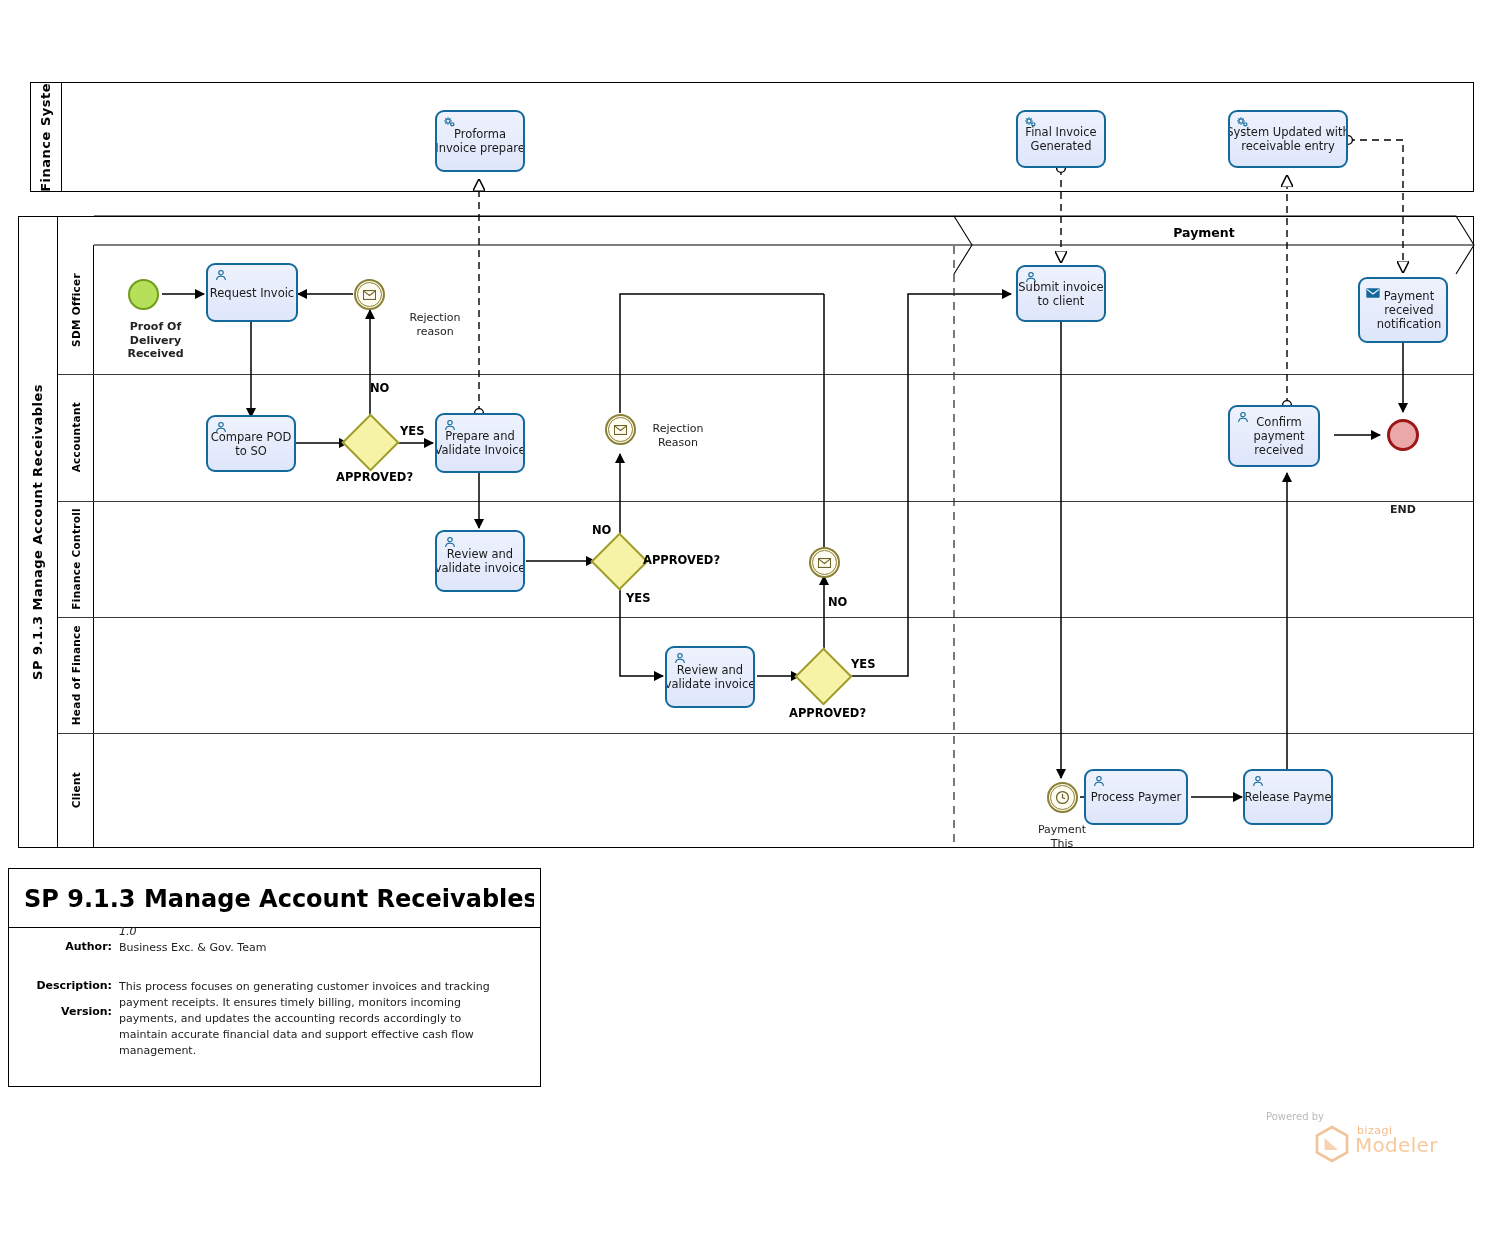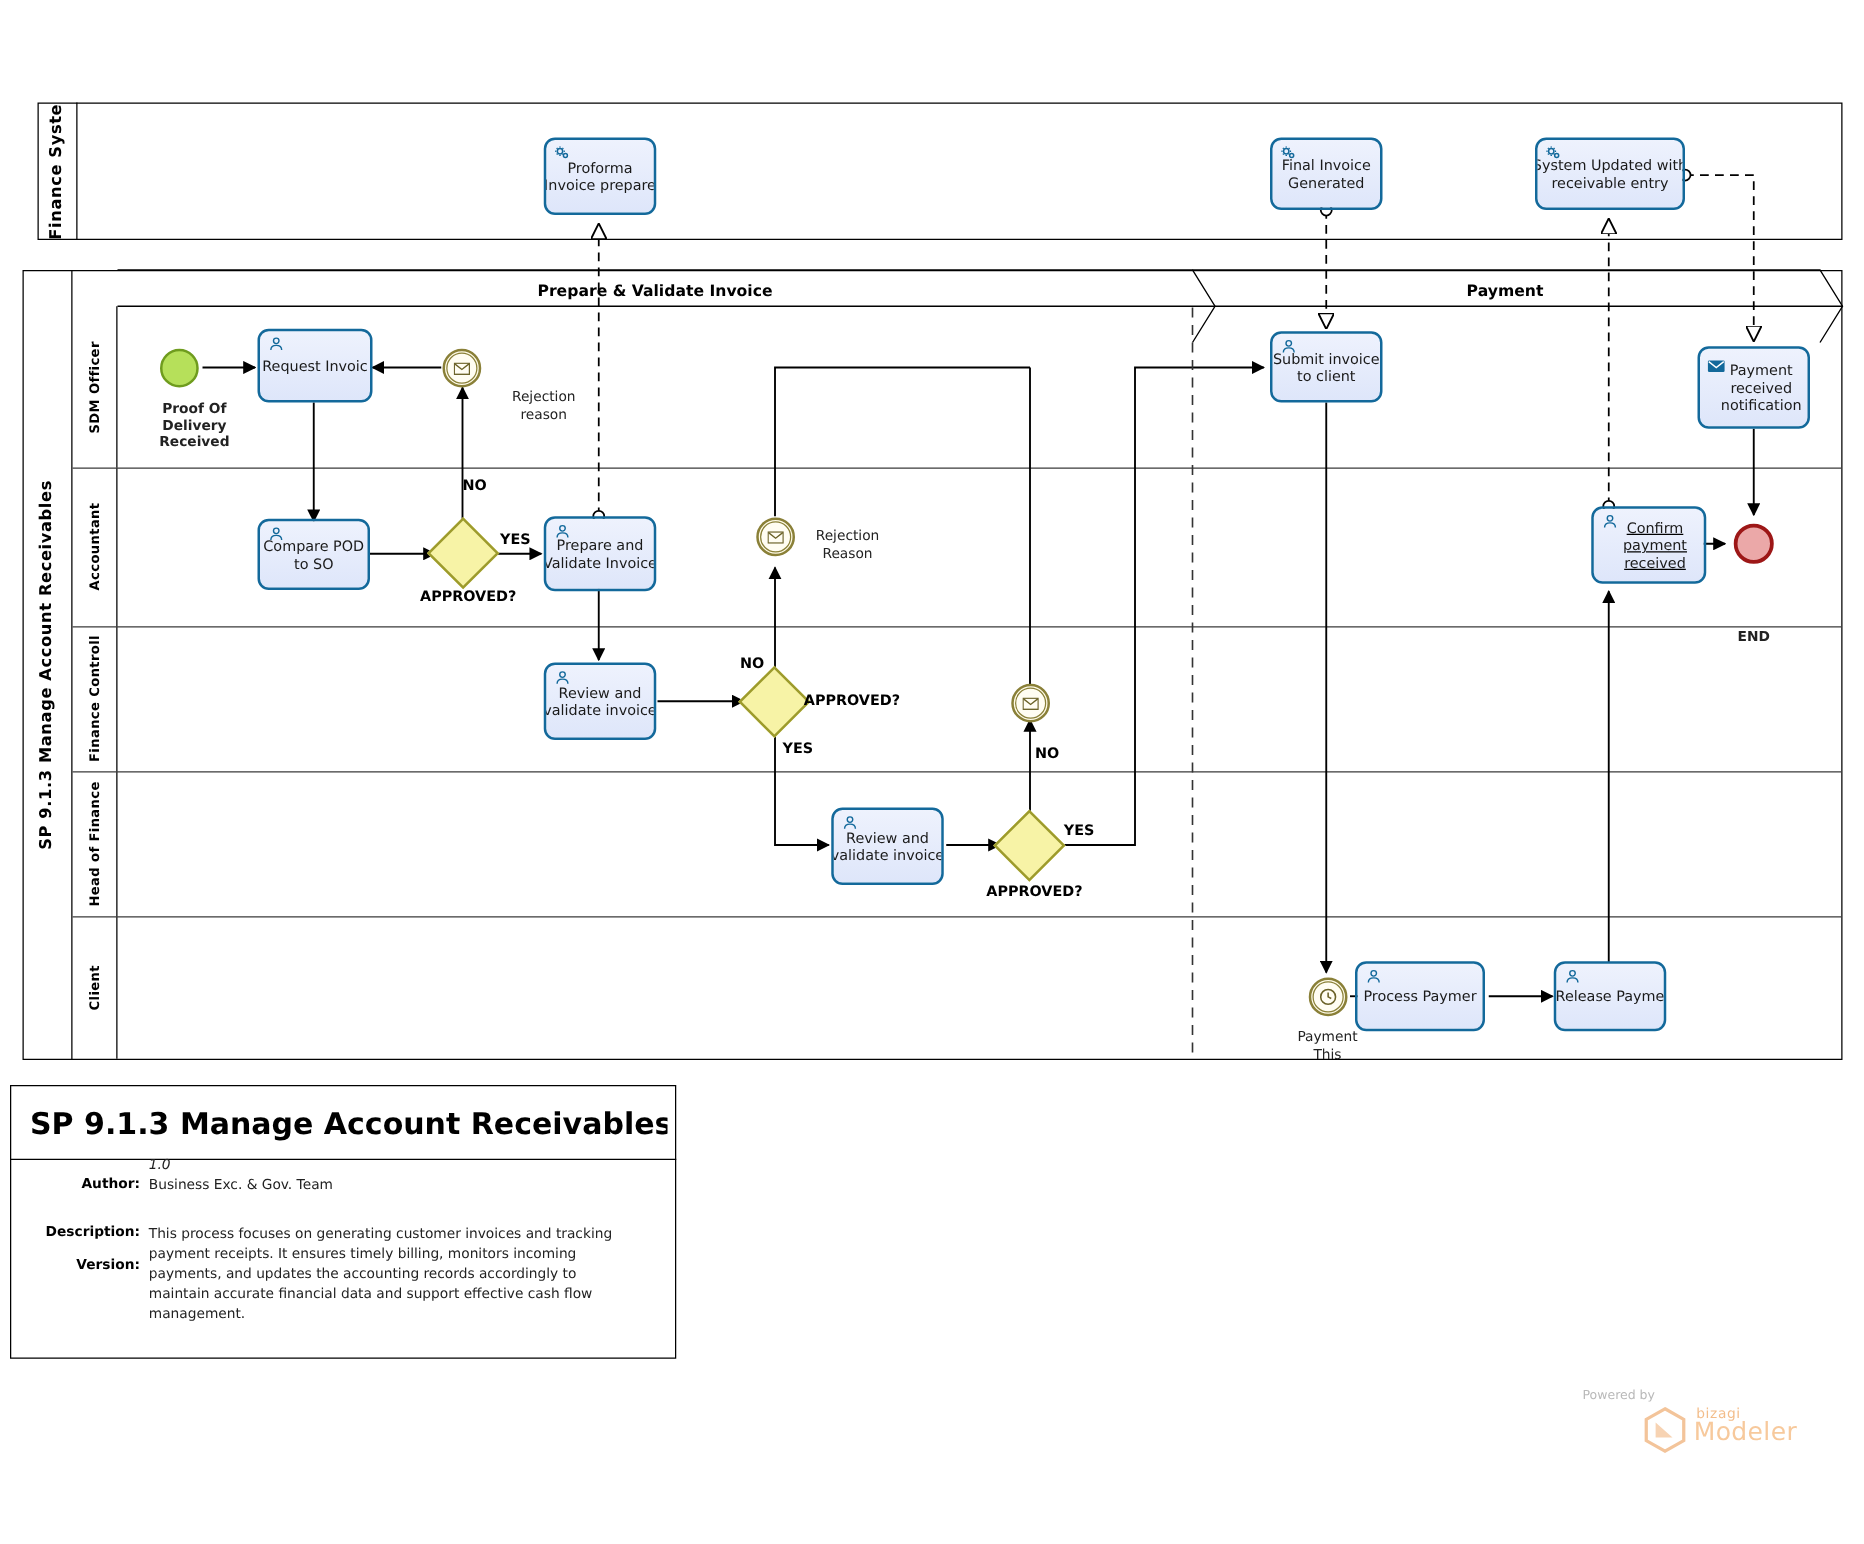--- a/index.html
+++ b/index.html
@@ -98,23 +98,20 @@
   <div class="lane-sep" style="left:58px;top:501px;width:1415px;"></div>
   <div class="lane-sep" style="left:58px;top:617px;width:1415px;"></div>
   <div class="lane-sep" style="left:58px;top:733px;width:1415px;"></div>
 
   <svg class="edges">
 
     <path d="M94,216 L954,216 L972,245 L954,274" fill="none" stroke="#000" stroke-width="1.1"></path>
     <path d="M954,216 L1456,216 L1474,245 L1456,274" fill="none" stroke="#000" stroke-width="1.1"></path>
     <line x1="94" y1="245" x2="1474" y2="245" stroke="#000" stroke-width="1.1"></line>
   </svg>
-  <div class="phase-title" style="left:94px;top:225px;width:860px;">
-    <span>Prepare &amp; Validate Invoice</span>
-  </div>
   <div class="phase-title" style="left:954px;top:225px;width:500px;">
     <span>Payment</span>
   </div>
 
   <svg class="edges">
     <defs>
       <marker id="arw" viewBox="0 0 10 10" refX="9" refY="5" markerWidth="7" markerHeight="7" orient="auto-start-reverse">
         <path d="M 0 0 L 10 5 L 0 10 z" fill="#000"></path>
       </marker>
       <marker id="arwOpen" viewBox="0 0 10 10" refX="9" refY="5" markerWidth="9" markerHeight="9" orient="auto-start-reverse">
@@ -301,21 +298,21 @@
         <circle cx="12" cy="7" r="3.3"></circle>
           <path d="M5.5 18c0-3.6 2.9-5.6 6.5-5.6s6.5 2 6.5 5.6"></path>
       </g>
     </svg>
     <div class="tlabel">
       <div>Submit invoice</div>
       <div>to client</div>
     </div>
   </div>
 
-  <div class="task" style="left:1273px;top:405px;width:92px;height:62px;text-decoration:underline;">
+  <div class="task" style="left:1228px;top:405px;width:92px;height:62px;">
     <svg class="ticon" viewBox="0 0 24 24">
       <g fill="none" stroke="#13699b" stroke-width="1.7">
         <circle cx="12" cy="7" r="3.3"></circle>
           <path d="M5.5 18c0-3.6 2.9-5.6 6.5-5.6s6.5 2 6.5 5.6"></path>
       </g>
     </svg>
     <div class="tlabel" style="padding-left:10px;">
       <div>Confirm</div>
       <div>payment</div>
       <div>received</div>

